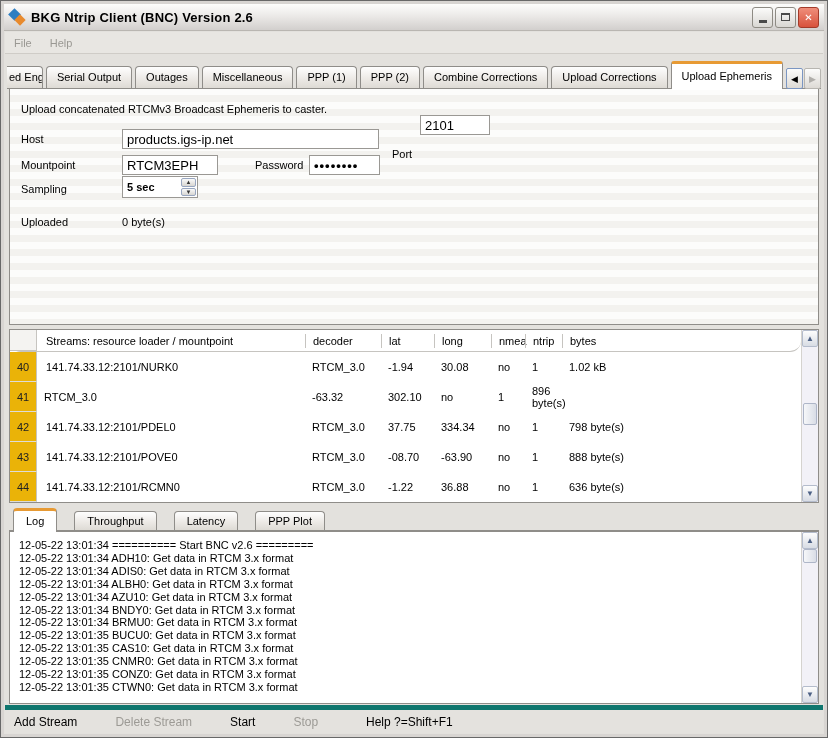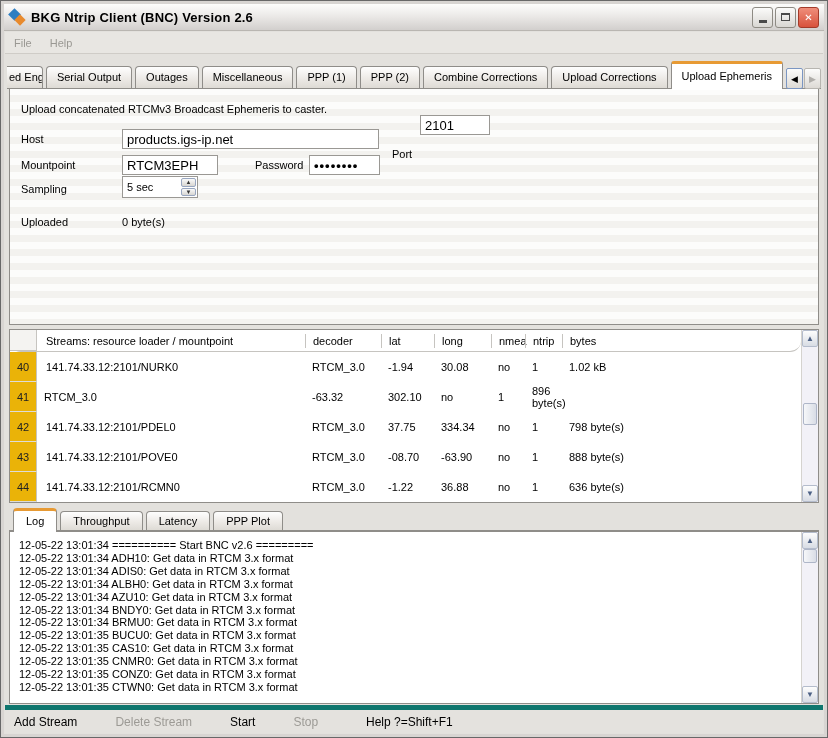--- a/index.html
+++ b/index.html
@@ -47,21 +47,21 @@
   
   .upload-panel { position:absolute; top:87px; left:8px; right:8px; height:237px;
     border:1px solid #8f8d89; border-top:none;
     background:repeating-linear-gradient(180deg,#fcfcfb 0 7px,#f3f2ef 7px 14px); }
   .panel-desc { position:absolute; left:11px; top:15px; }
   .frow-label { position:absolute; left:11px; }
   .xp-input { position:absolute; height:20px; border:1px solid #9a9894; background:#fff;
     font-family:"Liberation Sans","DejaVu Sans",sans-serif; font-size:13px; padding:0 4px; color:#000; }
   .pwd { letter-spacing:1px; font-weight:bold; }
   .spinbox { position:absolute; left:112px; top:88px; width:76px; height:22px; border:1px solid #9a9894; background:#fff; display:flex; }
-  .spin-text { flex:1; padding:4px 0 0 4px; }
+  .spin-text { flex:1; padding:4px 0 0 4px;font-weight:bold; }
   .spin-btns { width:17px; display:flex; flex-direction:column; padding:1px; gap:1px; }
   .spin-btn { flex:1; border:1px solid #98a6c0; border-radius:2px; background:linear-gradient(#fafafa,#d8d6d2);
     display:flex; align-items:center; justify-content:center; font-size:6px; color:#333; line-height:1; }
   .static-val { position:absolute; left:112px; }
 
   
   .streams-frame { position:absolute; top:328px; left:8px; right:8px; height:174px;
     border:1px solid #8f8d89; background:#fff; display:flex; }
   .streams-body { flex:1; overflow:hidden; }
   .srow { display:grid; grid-template-columns:27px 268px 76px 53px 57px 34px 37px auto; height:30px; align-items:center; }
@@ -77,21 +77,21 @@
   .vscroll { width:17px; background:#f2f1f7; border-left:1px solid #d5d3cf; display:flex; flex-direction:column; }
   .sb-btn { height:17px; border:1px solid #b4bccc; border-radius:2px; background:linear-gradient(#fdfdfd,#d8dce4);
     display:flex; align-items:center; justify-content:center; font-size:8px; color:#4d6185; }
   .sb-track { flex:1; position:relative; }
   .sb-thumb { position:absolute; left:1px; right:1px; height:22px; border:1px solid #aeb6c8; border-radius:2px;
     background:linear-gradient(90deg,#f6f7f9,#d9dde6); }
 
   
   .log-tabbar { position:absolute; top:506px; left:12px; right:8px; height:24px; display:flex; align-items:flex-end; }
   .ltab { height:20px; border:1px solid #8f8d89; border-bottom:none; border-radius:4px 4px 0 0;
-    background:linear-gradient(#fefefe,#ece9e5 55%,#dcd9d3); padding:3px 12px 0 12px; margin-right:3px; position:relative; z-index:1; }
+    background:linear-gradient(#fefefe,#ece9e5 55%,#dcd9d3); padding:3px 12px 0 12px; margin-right:17px; position:relative; z-index:1; }
   .ltab.active { height:23px; background:#fff; border-top:3px solid #e79a34; padding-top:4px; z-index:3; }
   .log-tabbar::after { content:""; position:absolute; left:-4px; right:0; bottom:0; height:1px; background:#8f8d89; z-index:2; }
   .ltab.active::after { content:""; position:absolute; left:0; right:0; bottom:-1px; height:2px; background:#fff; }
 
   
   .log-frame { position:absolute; top:530px; left:8px; right:8px; height:173px;
     border:1px solid #8f8d89; background:#fff; display:flex; }
   .log-body { flex:1; overflow:hidden; padding:7px 4px 0 9px; }
   .log-line { line-height:12.9px; white-space:nowrap; font-size:11px; }
 

